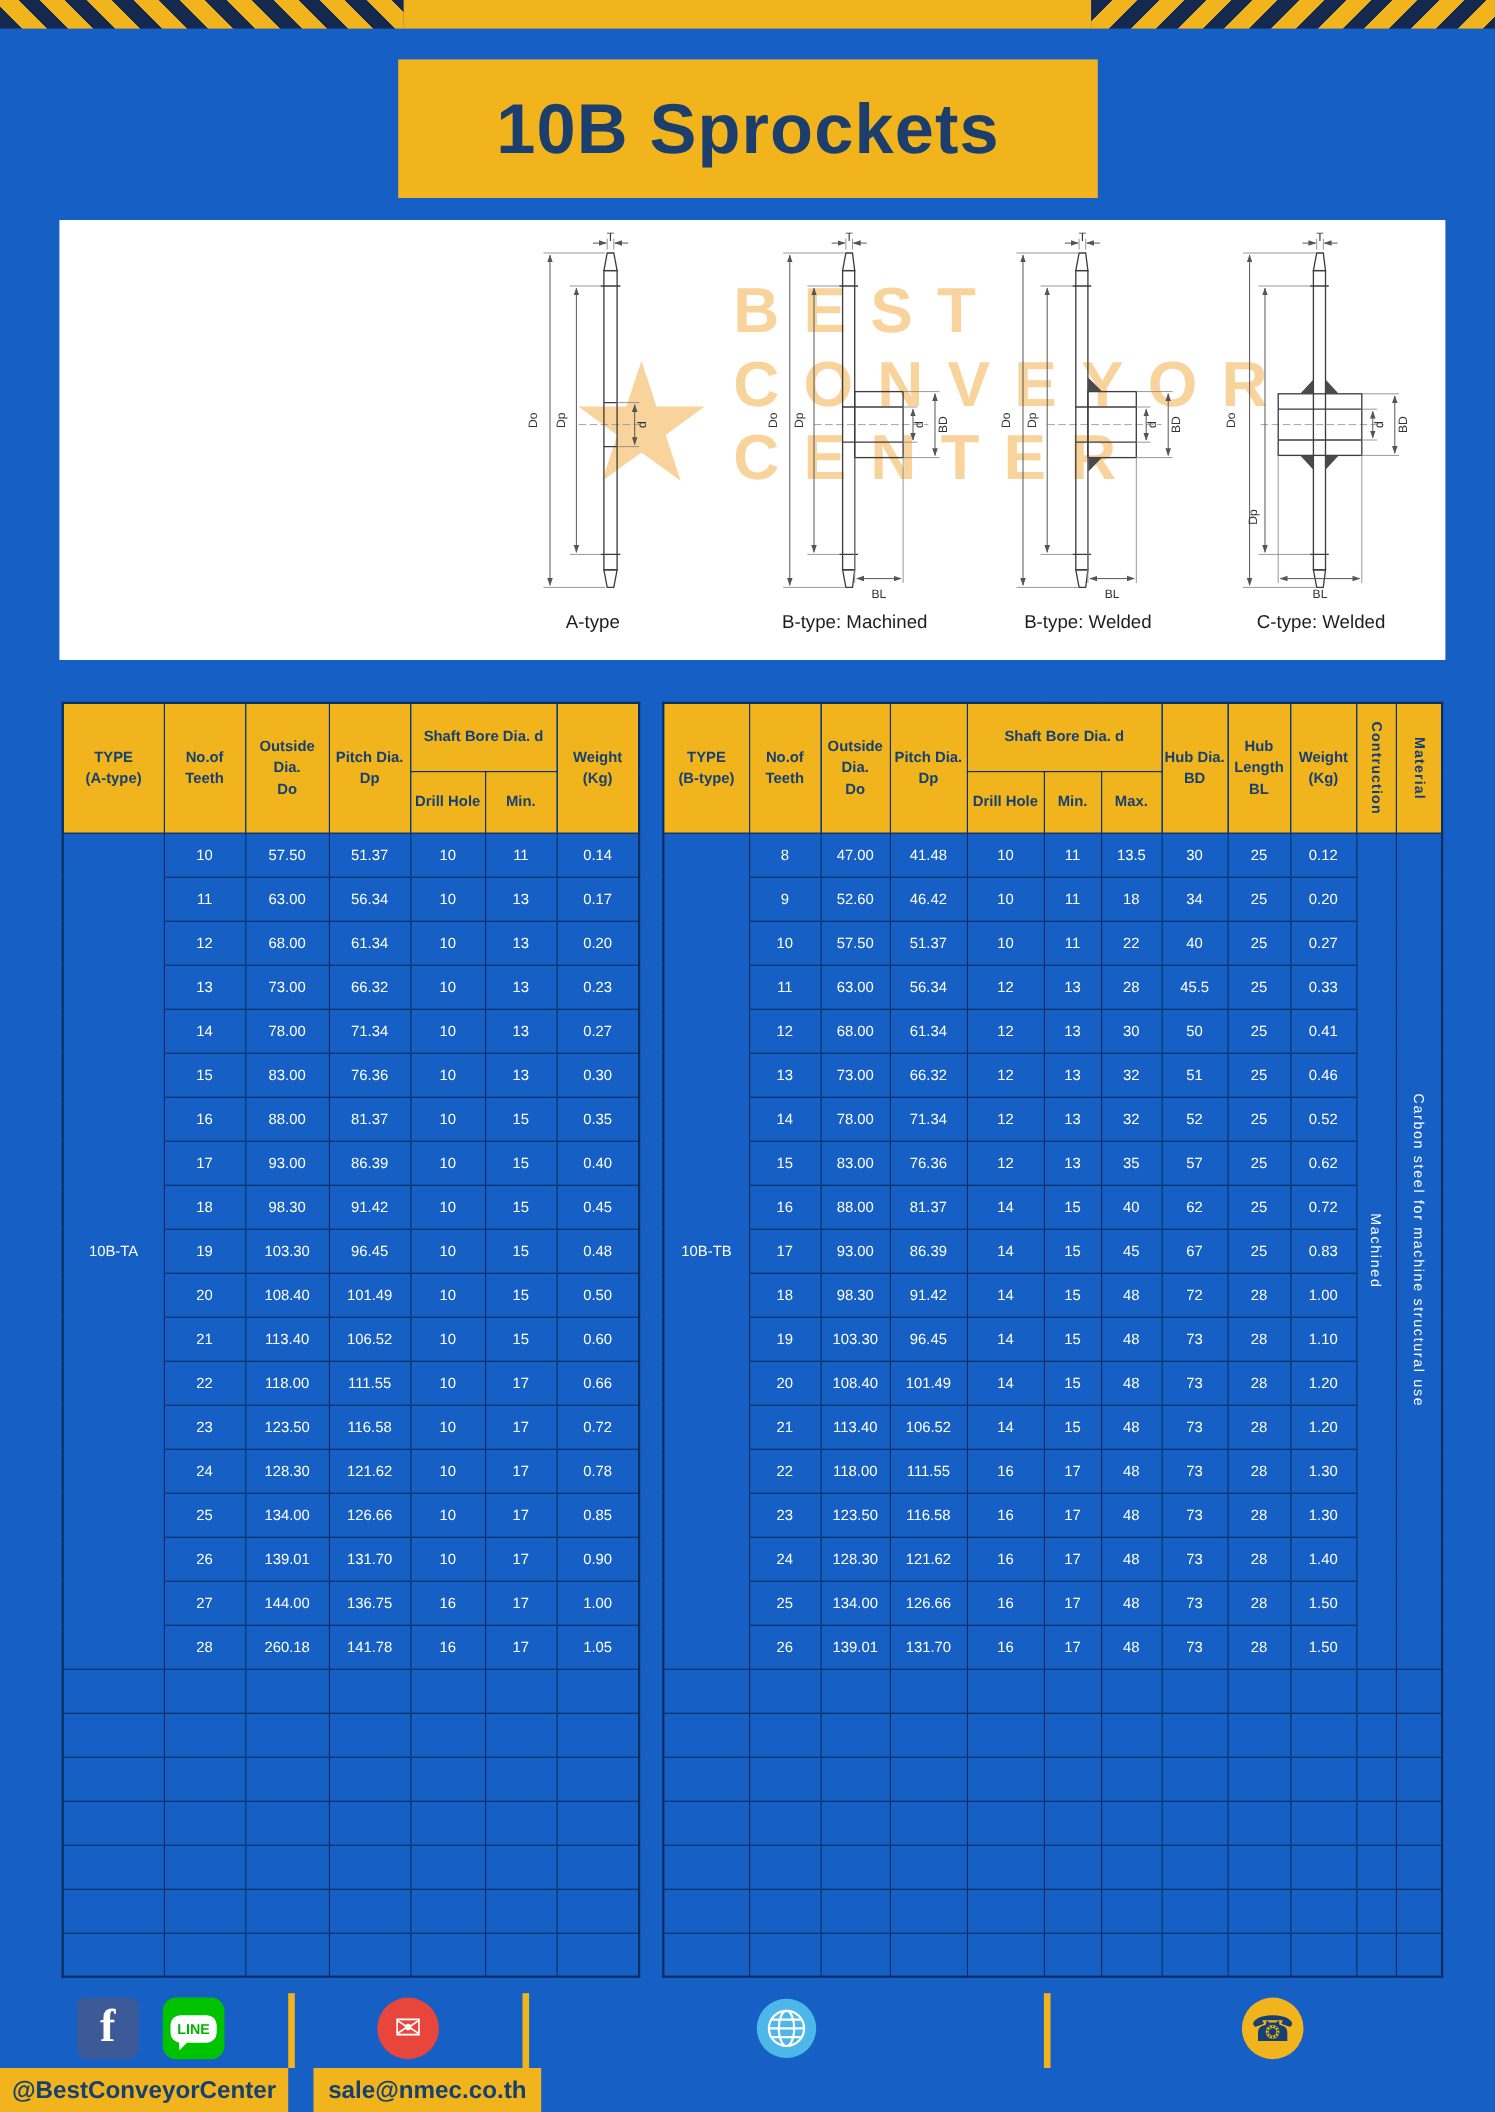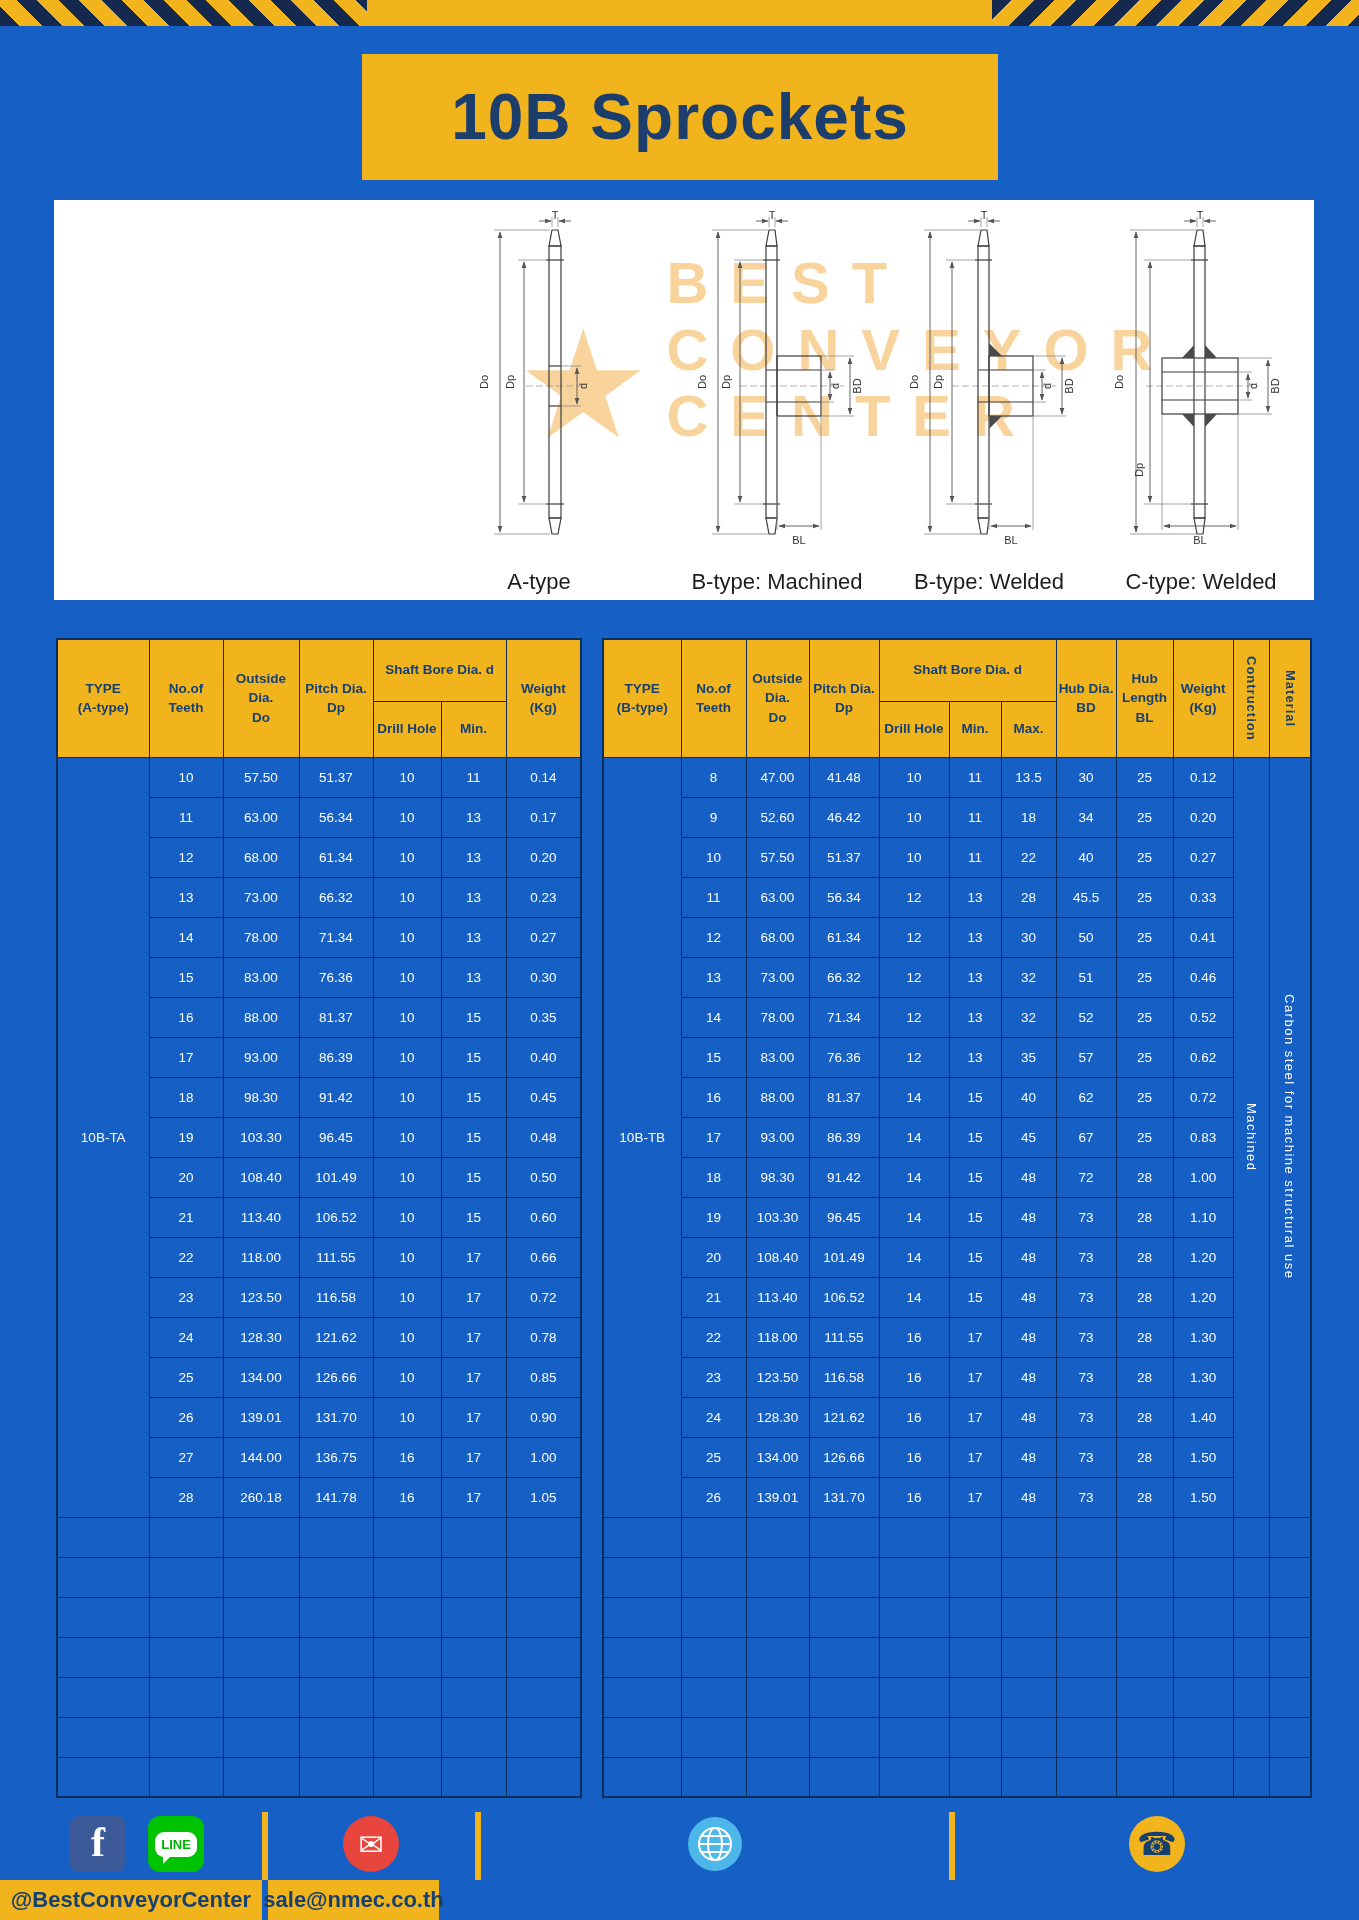--- a/index.html
+++ b/index.html
@@ -23,21 +23,21 @@
   .panel{position:absolute;left:54px;top:200px;width:1260px;height:400px;background:#ffffff}
   .specs{position:absolute;left:22px;top:96px;z-index:2}
   .spec-line{font-size:21px;font-weight:bold;color:var(--navy);line-height:34px;letter-spacing:.2px;white-space:pre}
 
   .watermark{position:absolute;left:462px;top:50px;display:flex;gap:16px;opacity:.5;z-index:0}
   .wm-star{font-size:150px;line-height:1;color:#f2a93c;margin-top:60px;font-family:"DejaVu Sans",sans-serif}
   .wm-lines div{font-size:58px;font-weight:bold;letter-spacing:22px;color:#f2a93c;line-height:1.15;font-family:"Liberation Sans",sans-serif}
 
   .fig{position:absolute;display:flex;flex-direction:column;align-items:center;z-index:1;margin:0}
   .fig svg{display:block}
-  .fig .cap{font-size:22px;color:#1d1d1d;margin-top:14px;white-space:nowrap}
+  .fig .cap{font-size:17px;color:#1d1d1d;margin-top:1px;white-space:nowrap}
   .draw .sld{stroke:#3c3c3c;fill:none;stroke-width:1.2}
   .draw .dim{stroke:#555;stroke-width:.9;fill:none}
   .draw .ext{stroke:#8a8a8a;stroke-width:.8}
   .draw .cl{stroke:#999;stroke-width:.8;stroke-dasharray:7 3}
   .draw text{font-size:11px;fill:#333;font-family:"Liberation Sans",sans-serif}
   .draw .weld{fill:#4a4a4a;stroke:none}
 
   
   .tbl{position:absolute;top:638px;border-collapse:collapse;table-layout:fixed;border:2px solid var(--border)}
   #table-a{left:56px;width:524px}
@@ -907,17 +907,17 @@
       </g>
     </svg>
   </div>
   <div class="icon circle phone" style="left:1129px">
       <span>☎</span>
     </div>
 
   <div class="bar-cell" style="left:0;width:262px">
       <span>@BestConveyorCenter</span>
     </div>
-  <div class="bar-cell" style="left:268px;width:171px">
+  <div class="bar-cell" style="left:285px;width:207px">
       <span>sale@nmec.co.th</span>
     </div>
 
 </div>
 
 </body></html>

